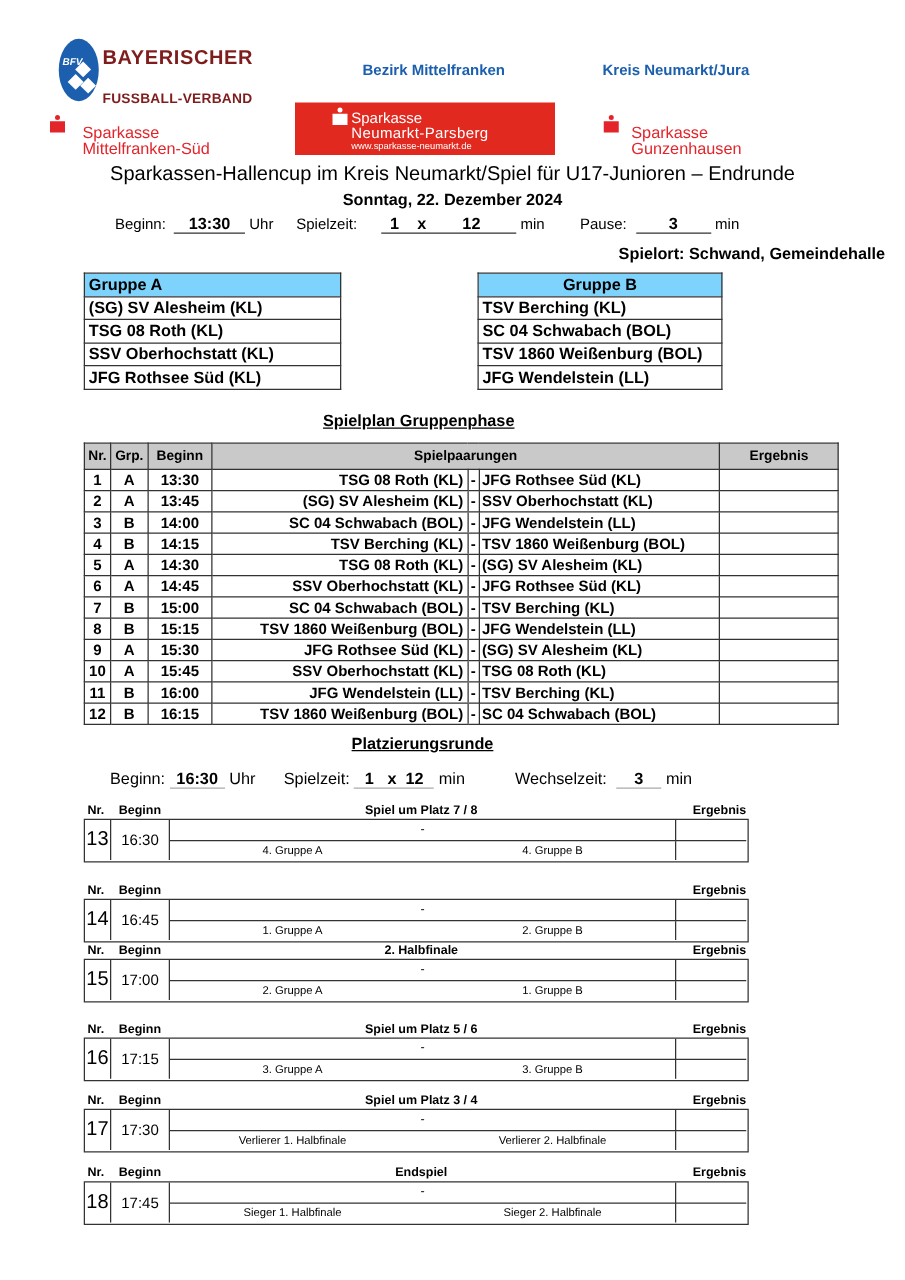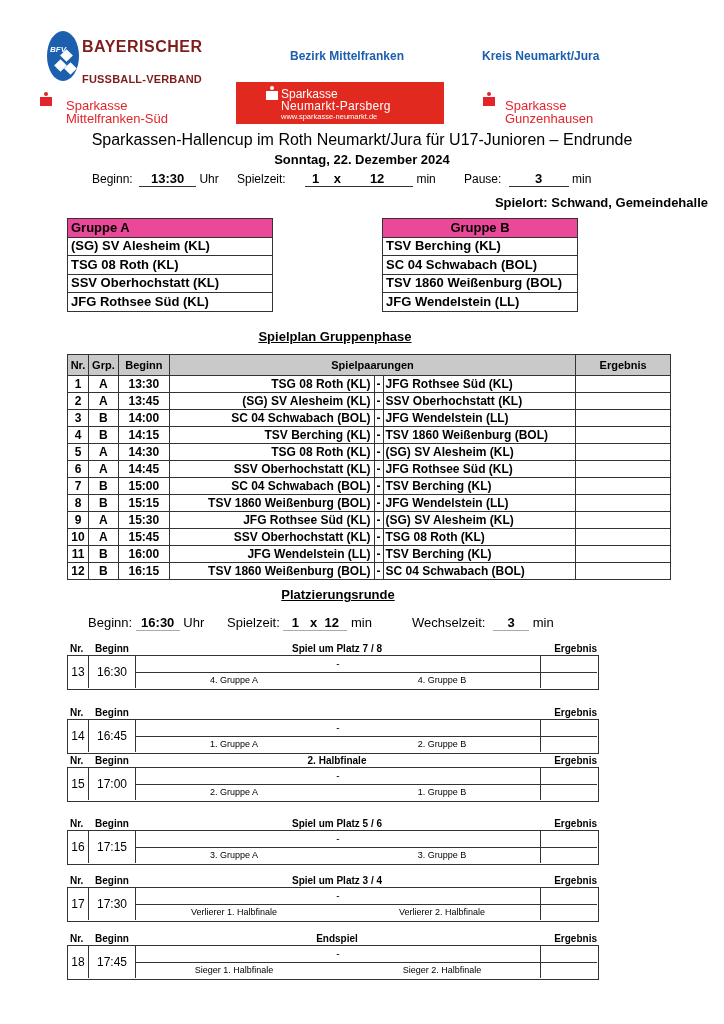--- a/index.html
+++ b/index.html
@@ -40,21 +40,21 @@
   .main-title { left: 0; width: 724px; top: 131px; text-align: center; font-size: 16px; }
   .date-line { left: 0; width: 724px; top: 152px; text-align: center; font-size: 13px; font-weight: bold; }
   .info-row { top: 171px; font-size: 12px; height: 18px; }
   .uline { display:inline-block; border-bottom: 1.5px solid #333; text-align: center; font-weight: bold; font-size: 13px; }
   .location { left: 0; width: 708px; top: 195px; text-align: right; font-size: 13px; font-weight: bold; }
 
   
   table { border-collapse: collapse; }
   .grp-table { position: absolute; font-weight: bold; font-size: 13px; }
   .grp-table td { border: 1.5px solid #333; height: 18.5px; padding: 0 3px; line-height: 16px; white-space: nowrap; }
-  .grp-table .hdr { background: #ec4899; }
+  .grp-table .hdr { background: #7dd3fc; }
   .grpA { left: 67px; top: 218px; width: 206px; }
   .grpB { left: 382px; top: 218px; width: 196px; }
   .grpB .hdr { text-align: center; }
 
   .section-title { font-size: 13px; font-weight: bold; text-decoration: underline; text-align: center; }
 
   
   .sched { position:absolute; left: 67px; top: 354px; width: 604px; font-size: 12px; }
   .sched td, .sched th { border: 1.5px solid #333; height: 17px; line-height: 14px; white-space: nowrap; }
   .sched th { background: #c9c9c9; font-weight: bold; font-size: 11px; height: 21px; }
@@ -70,21 +70,21 @@
   
   .pl-info { top: 615px; font-size: 13px; height: 18px; }
   .pl-info .uline { border-bottom: 1.5px solid #aaa; }
   .pblock { position:absolute; left: 67px; width: 532px; }
   .phead { position:relative; height: 14px; font-size: 10px; font-weight: bold; }
   .phead .nr { position:absolute; left: 3px; top: 2px; }
   .phead .beg { position:absolute; left: 28px; top: 2px; }
   .phead .ttl { position:absolute; left: 68px; width: 404px; top: 2px; text-align: center; }
   .phead .erg { position:absolute; right: 2px; top: 2px; }
   .pbox { position:relative; height: 35px; border: 1.5px solid #333; }
-  .pbox .nr { position:absolute; left:0; top:0; width: 21px; height: 32px; border-right: 1px solid #333; font-size: 12px; text-align: center; line-height: 32px; }
+  .pbox .nr { position:absolute; left:0; top:0; width: 21px; height: 32px; border-right: 1px solid #333; font-size: 16px; text-align: center; line-height: 32px; }
   .pbox .beg { position:absolute; left:21px; top:0; width: 47px; height: 32px; border-right: 1.5px solid #333; font-size: 12px; text-align: center; line-height: 32px; }
   .pbox .top { position:absolute; left: 68px; top: 0; width: 404px; height: 17px; border-bottom: 1.5px solid #333; text-align: center; font-size: 10px; line-height: 15px; }
   .pbox .bot { position:absolute; left: 68px; top: 17px; width: 404px; height: 15px; font-size: 9px; line-height: 15px; }
   .pbox .bot .h { position:absolute; left: 0; width: 196px; text-align: center; }
   .pbox .bot .a { position:absolute; left: 208px; width: 196px; text-align: center; }
   .pbox .res1 { position:absolute; left: 472px; top: 0; width: 57px; height: 17px; border-left: 1.5px solid #333; border-bottom: 1.5px solid #333; }
   .pbox .res2 { position:absolute; left: 472px; top: 17px; width: 57px; height: 15px; border-left: 1.5px solid #333; }
 
   .footer { right: 71px; top: 1005px; font-size: 13px; margin-top: 25px; }
 </style>
@@ -114,21 +114,21 @@
   <span class="spk-s sicon"></span>
   <span class="t1">Sparkasse</span>
   <span class="t2">Neumarkt-Parsberg</span>
   <span class="t3">www.sparkasse-neumarkt.de</span>
 </div>
 <div class="abs spk-right spk-red">
   <span class="spk-s sicon"></span>
   <span class="t"><span>Sparkasse</span><br><span>Gunzenhausen</span></span>
 </div>
 
-<div class="abs main-title">Sparkassen-Hallencup im Roth Neumarkt/Jura für U17-Junioren – Endrunde</div>
+<div class="abs main-title">Sparkassen-Hallencup im Kreis Neumarkt/Spiel für U17-Junioren – Endrunde</div>
 <div class="abs date-line">Sonntag, 22. Dezember 2024</div>
 
 <div class="abs info-row" style="left:92px;">
   <span>Beginn:</span>
   <span class="uline" style="width:57px;margin-left:3px;">13:30</span>
   <span>Uhr</span>
 </div>
 <div class="abs info-row" style="left:237px;">
   <span>Spielzeit:</span>
   <span class="uline" style="width:108px;margin-left:16px;text-align:left;padding-left:7px;"><span>1</span>&nbsp;&nbsp;&nbsp;&nbsp;<span>x</span>&nbsp;&nbsp;&nbsp;&nbsp;&nbsp;&nbsp;&nbsp;&nbsp;<span>12</span></span>

